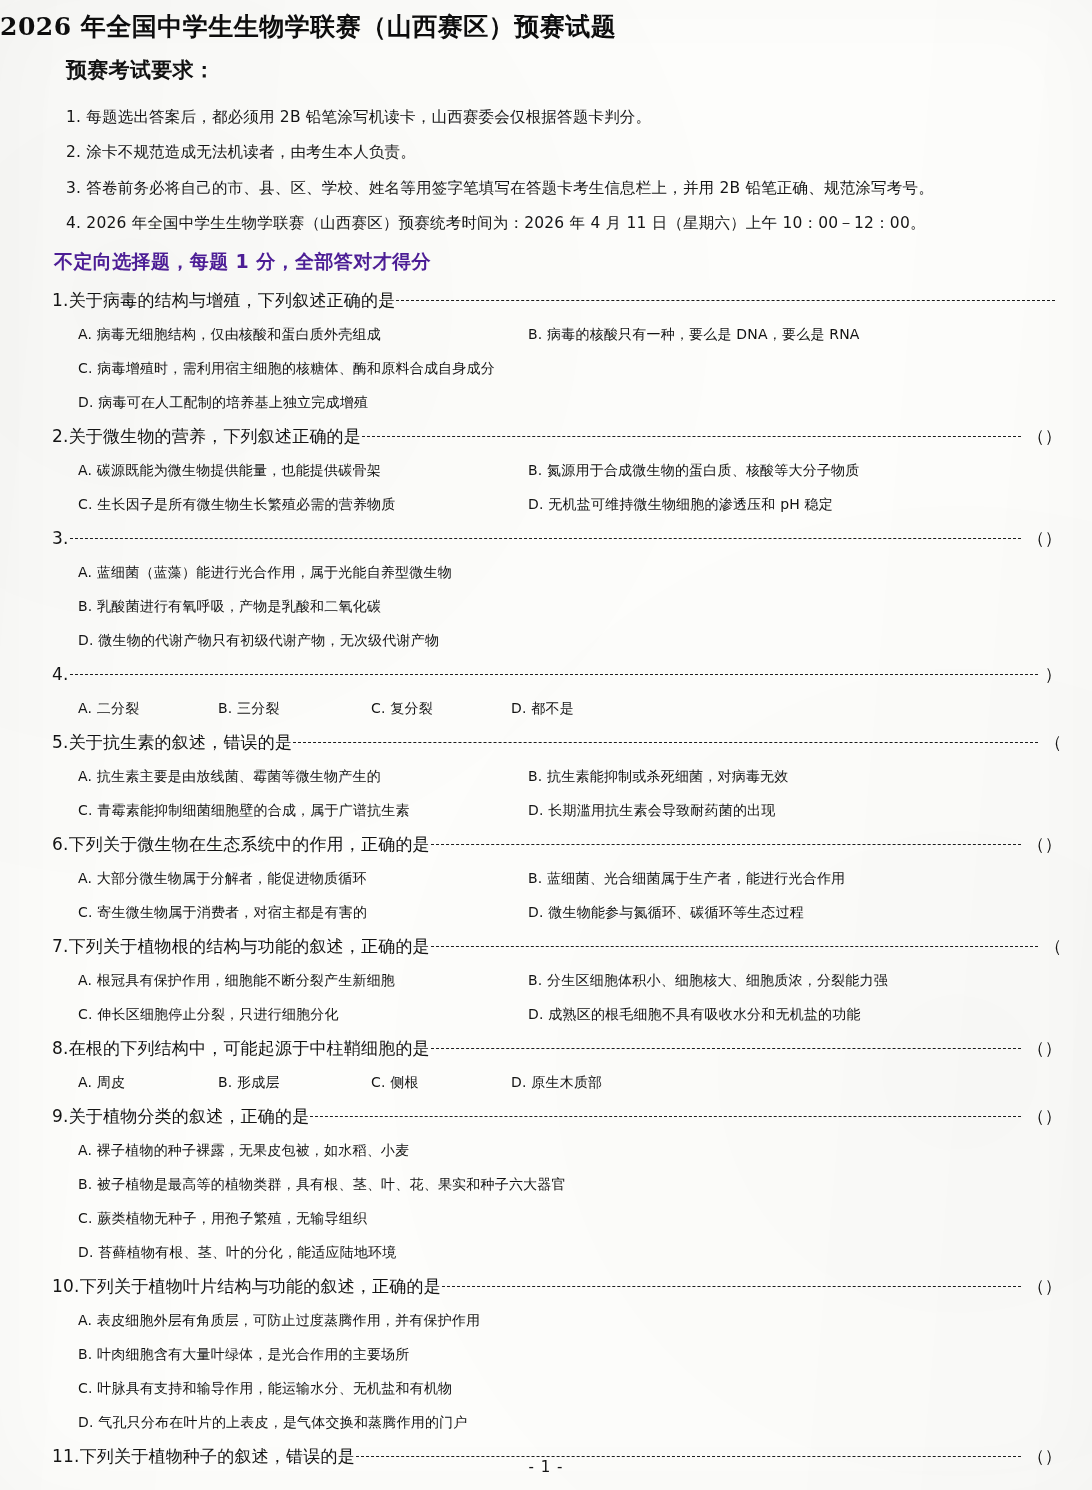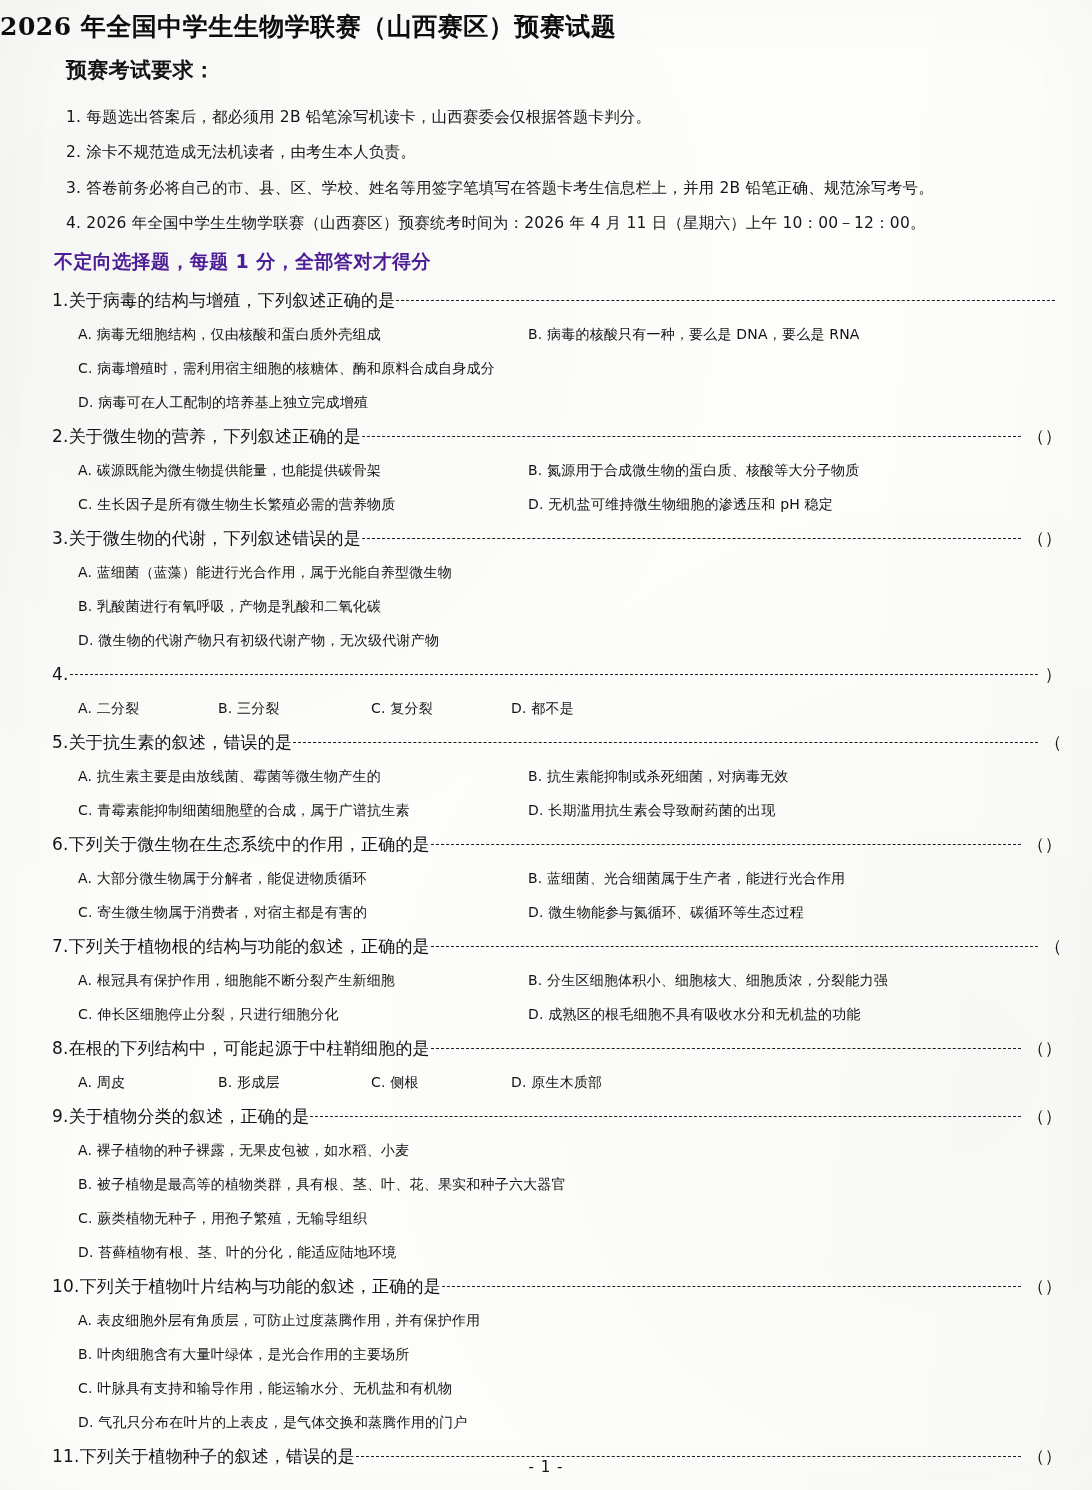--- a/index.html
+++ b/index.html
@@ -203,21 +203,20 @@
           <span class="opt">B. 氮源用于合成微生物的蛋白质、核酸等大分子物质</span>
         </div>
         <div class="opt-row two-col">
           <span class="opt col-a">C. 生长因子是所有微生物生长繁殖必需的营养物质</span>
           <span class="opt">D. 无机盐可维持微生物细胞的渗透压和 pH 稳定</span>
         </div>
       </div>
       <div class="q-block">
         <div class="q-stem">
           <span class="q-num">3.</span>
-          <span class="q-text">关于微生物的代谢，下列叙述错误的是</span>
           <span class="q-leader"></span>
           <span class="q-paren">（）</span>
         </div>
         <div class="opt-row wide">
           <span class="opt">A. 蓝细菌（蓝藻）能进行光合作用，属于光能自养型微生物</span>
         </div>
         <div class="opt-row wide">
           <span class="opt">B. 乳酸菌进行有氧呼吸，产物是乳酸和二氧化碳</span>
         </div>
         <div class="opt-row wide">

